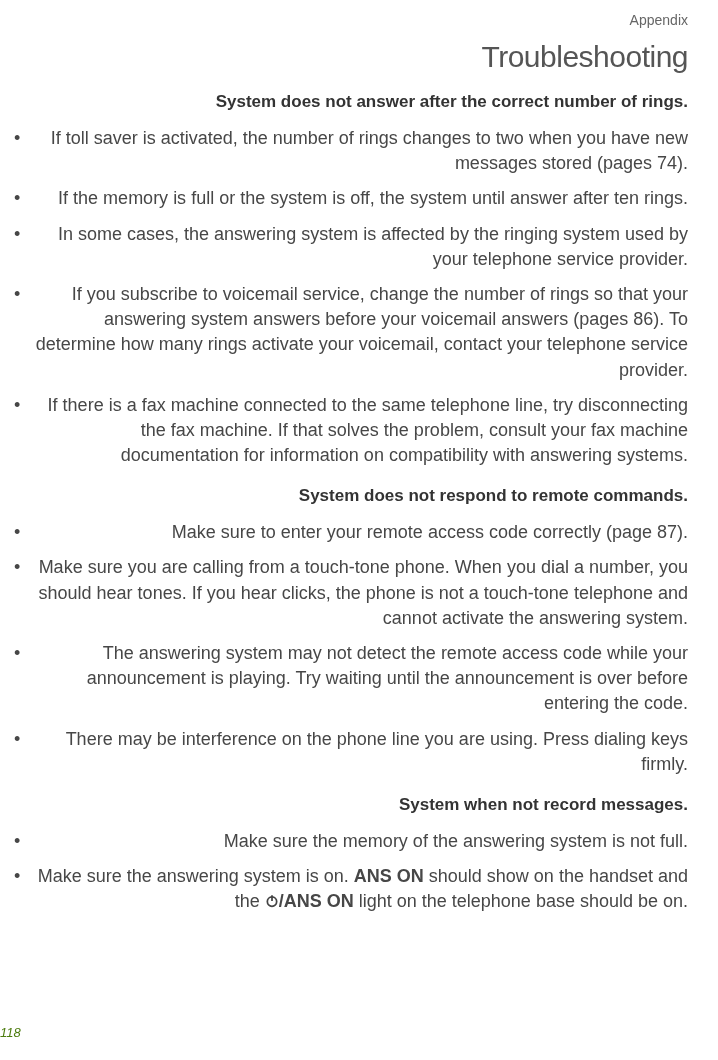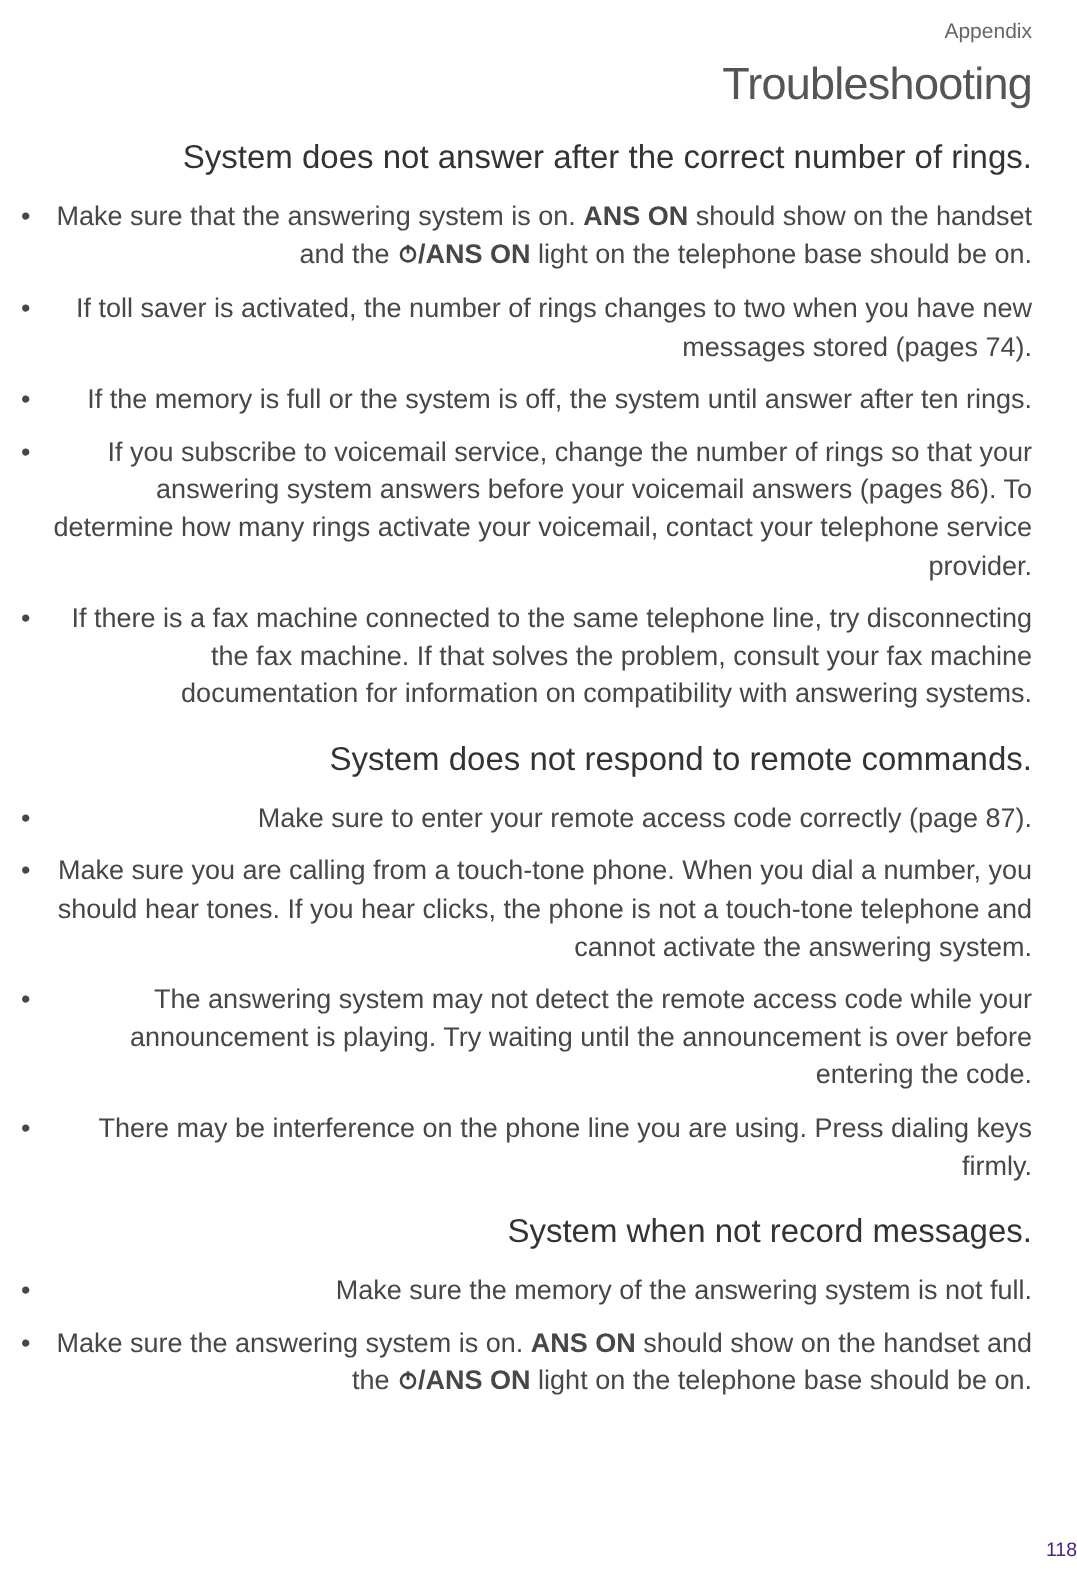--- a/index.html
+++ b/index.html
@@ -23,22 +23,22 @@
     }
     .title {
       font-size: 30px;
       font-weight: 300;
       color: #555;
       margin: 12px 0 18px 0;
       padding-left: 10px;
       letter-spacing: -0.5px;
     }
     .section-heading {
-      font-weight: normal;
-      font-size: 22px;
+      font-weight: bold;
+      font-size: 17px;
       color: #333;
       margin: 18px 0 14px 0;
       padding-left: 2px;
     }
     ul {
       list-style: none;
       padding: 0 0 0 14px;
       margin: 0;
     }
     li {
@@ -66,40 +66,38 @@
     }
     .power-icon svg {
       width: 14px;
       height: 14px;
     }
     .page-number {
       position: absolute;
       bottom: 20px;
       left: 0;
       right: 0;
-      text-align: right;
+      text-align: left;
       font-size: 13px;
-      color: #4c1d95;
+      color: #4d7c0f;
+      font-style: italic;
     }
   </style>
 </head>
 <body>
 
 <div class="page">
   <div class="eyebrow">Appendix</div>
   <div class="title">Troubleshooting</div>
   <div id="sections">
       <div class="section-heading">System does not answer after the correct number of rings.</div>
       <ul>
-        <li>Make sure that the answering system is on. <span class="bold">ANS ON</span> should show on the handset and the <span class="power-icon"><svg viewBox="0 0 24 24" fill="none" stroke="#444" stroke-width="3">
-              <circle cx="12" cy="13" r="8"></circle>
-              <line x1="12" y1="2" x2="12" y2="12"></line>
-            </svg></span><span class="bold">/ANS ON</span> light on the telephone base should be on.</li>
         <li>If toll saver is activated, the number of rings changes to two when you have new messages stored (pages 74).</li>
         <li>If the memory is full or the system is off, the system until answer after ten rings.</li>
+        <li>In some cases, the answering system is affected by the ringing system used by your telephone service provider.</li>
         <li>If you subscribe to voicemail service, change the number of rings so that your answering system answers before your voicemail answers (pages 86). To determine how many rings activate your voicemail, contact your telephone service provider.</li>
         <li>If there is a fax machine connected to the same telephone line, try disconnecting the fax machine. If that solves the problem, consult your fax machine documentation for information on compatibility with answering systems.</li>
       </ul>
       <div class="section-heading">System does not respond to remote commands.</div>
       <ul>
         <li>Make sure to enter your remote access code correctly (page 87).</li>
         <li>Make sure you are calling from a touch-tone phone. When you dial a number, you should hear tones. If you hear clicks, the phone is not a touch-tone telephone and cannot activate the answering system.</li>
         <li>The answering system may not detect the remote access code while your announcement is playing. Try waiting until the announcement is over before entering the code.</li>
         <li>There may be interference on the phone line you are using. Press dialing keys firmly.</li>
       </ul>

